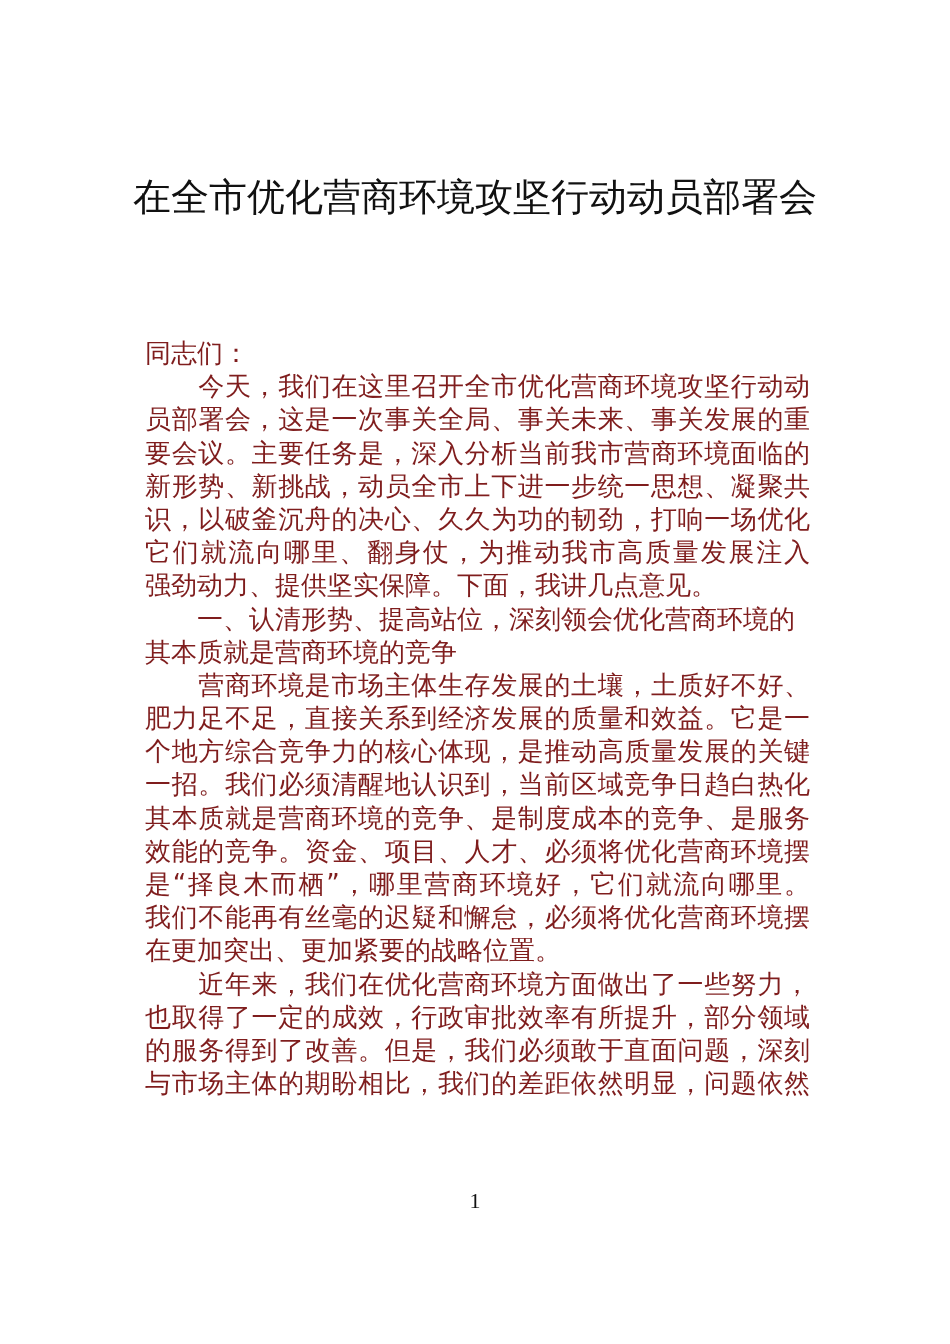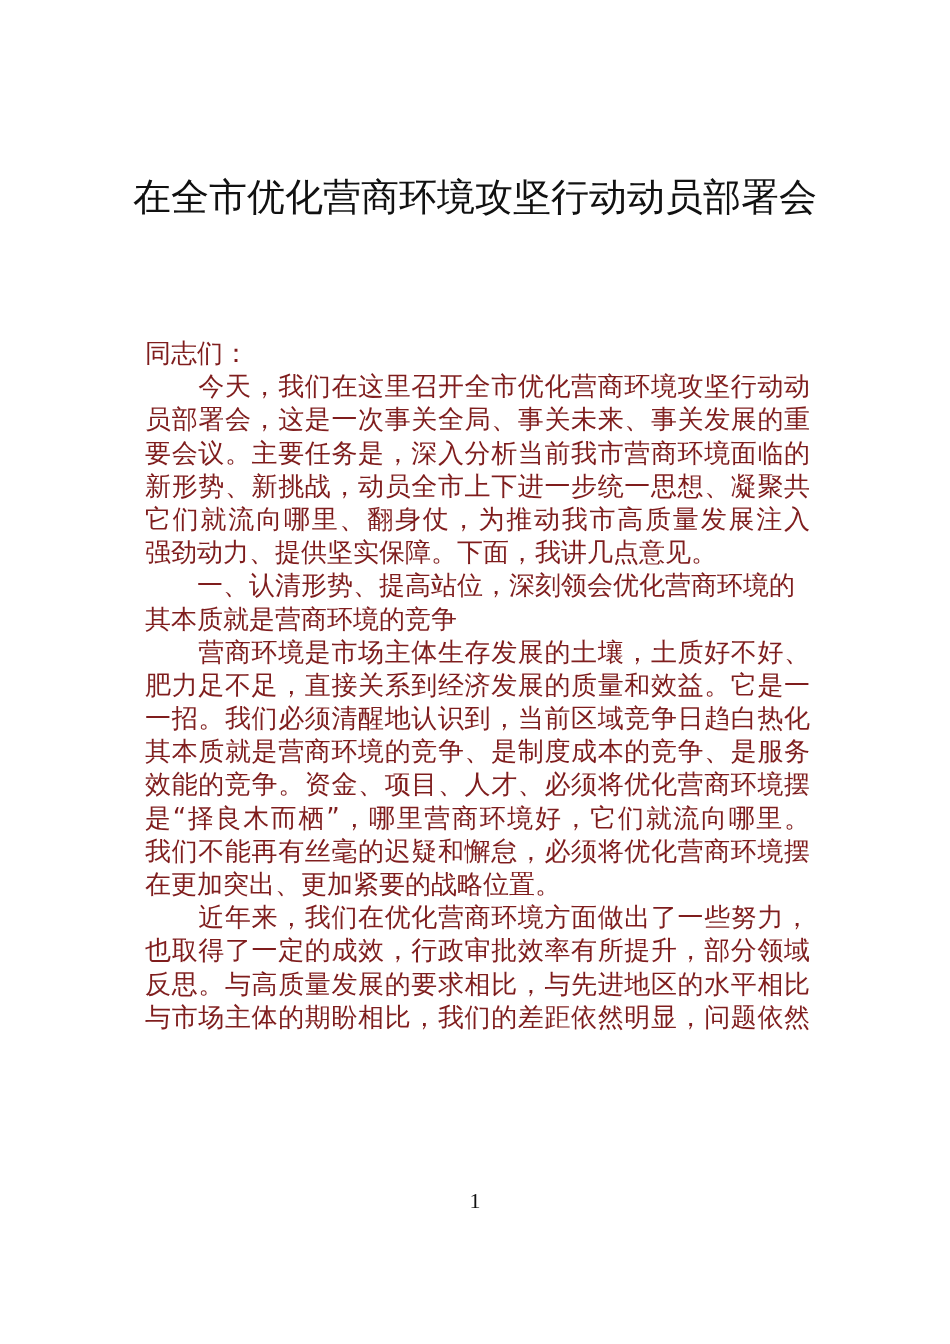--- a/index.html
+++ b/index.html
@@ -23,42 +23,44 @@
   <div class="title-line" style="top:172px;">在全市优化营商环境攻坚行动动员部署会</div>
 
   <div class="body-block">
     <span class="line last">同志们：</span>
 
     <div>
       <span class="line">　　今天，我们在这里召开全市优化营商环境攻坚行动动</span>
       <span class="line">员部署会，这是一次事关全局、事关未来、事关发展的重</span>
       <span class="line">要会议。主要任务是，深入分析当前我市营商环境面临的</span>
       <span class="line">新形势、新挑战，动员全市上下进一步统一思想、凝聚共</span>
+      <span class="line">识，以破釜沉舟的决心、久久为功的韧劲，打响一场优化</span>
       <span class="line">它们就流向哪里、翻身仗，为推动我市高质量发展注入</span>
       <span class="line last">强劲动力、提供坚实保障。下面，我讲几点意见。</span>
     </div>
 
     <div>
       <span class="line" style="text-align-last:left;">　　一、认清形势、提高站位，深刻领会优化营商环境的</span>
       <span class="line last">其本质就是营商环境的竞争</span>
     </div>
 
     <div>
       <span class="line">　　营商环境是市场主体生存发展的土壤，土质好不好、</span>
       <span class="line">肥力足不足，直接关系到经济发展的质量和效益。它是一</span>
+      <span class="line">个地方综合竞争力的核心体现，是推动高质量发展的关键</span>
       <span class="line">一招。我们必须清醒地认识到，当前区域竞争日趋白热化</span>
       <span class="line">其本质就是营商环境的竞争、是制度成本的竞争、是服务</span>
       <span class="line">效能的竞争。资金、项目、人才、必须将优化营商环境摆</span>
       <span class="line">是“择良木而栖”，哪里营商环境好，它们就流向哪里。</span>
       <span class="line">我们不能再有丝毫的迟疑和懈怠，必须将优化营商环境摆</span>
       <span class="line last">在更加突出、更加紧要的战略位置。</span>
     </div>
 
     <div>
       <span class="line">　　近年来，我们在优化营商环境方面做出了一些努力，</span>
       <span class="line">也取得了一定的成效，行政审批效率有所提升，部分领域</span>
-      <span class="line">反思。与高质量发展的要求相比，与先进地区的水平相比</span>
+      <span class="line">的服务得到了改善。但是，我们必须敢于直面问题，深刻</span>
       <span class="line">与市场主体的期盼相比，我们的差距依然明显，问题依然</span>
     </div>
   </div>
 
   <div class="page-number">1</div>
 </div>
 
 </body></html>

